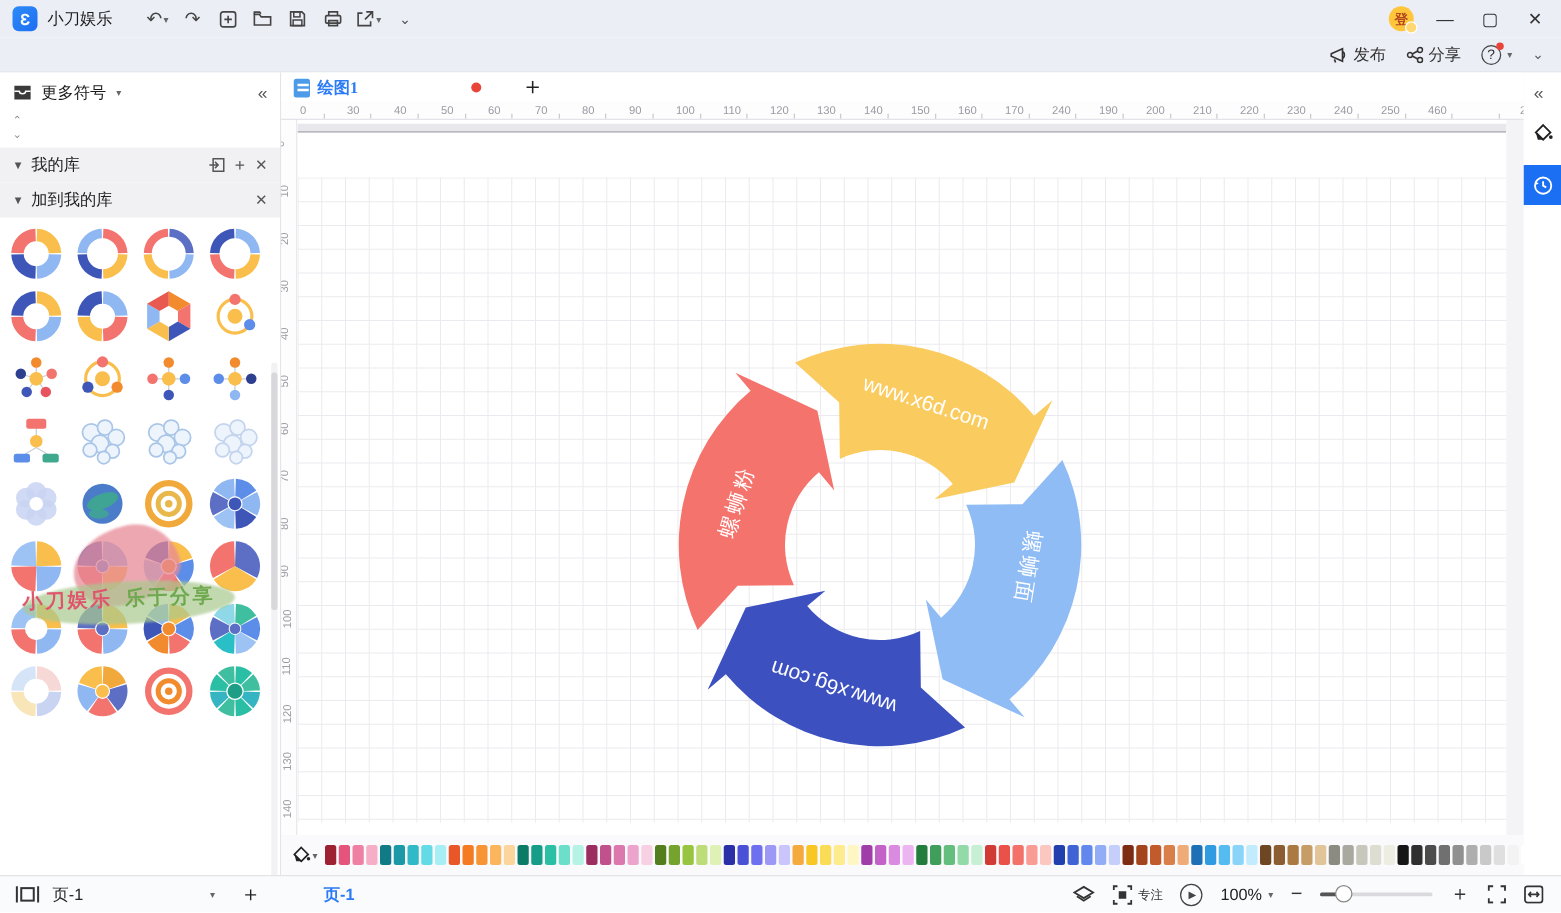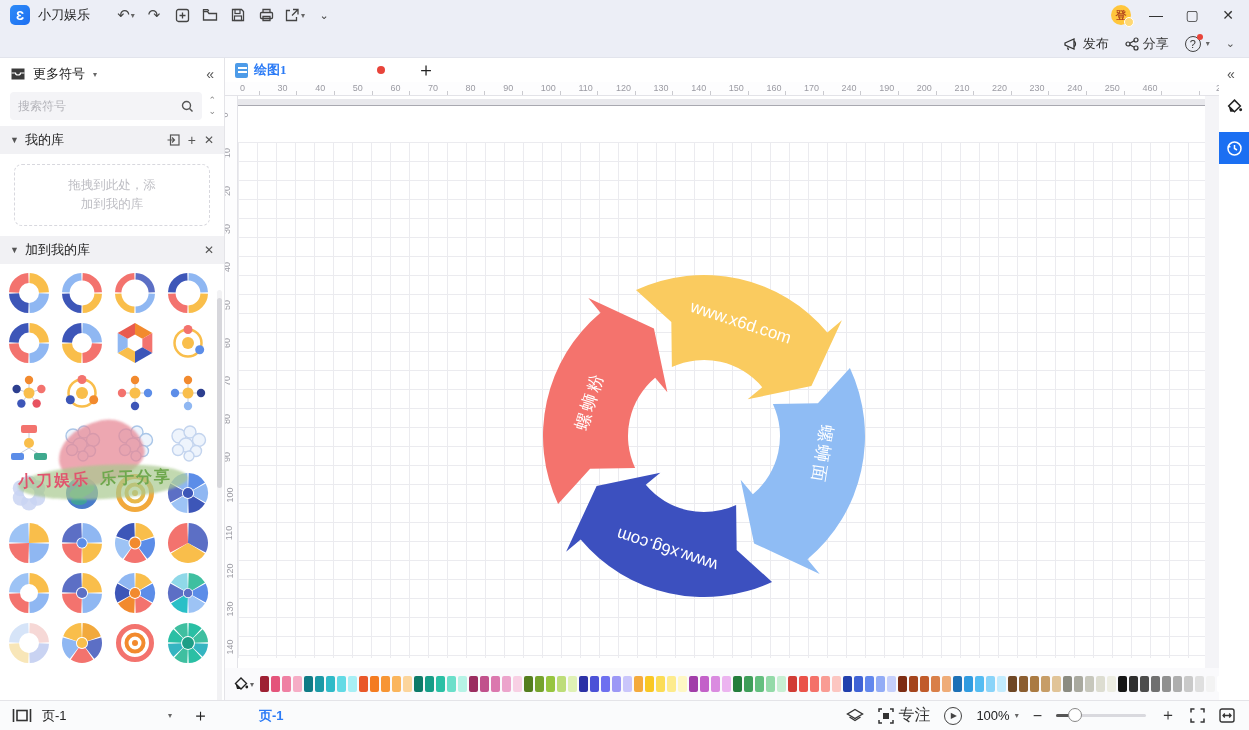--- a/index.html
+++ b/index.html
@@ -125,21 +125,21 @@
   .st-right { margin-left:auto; display:flex; align-items:center; gap:14px; padding-right:14px; color:#333; }
   .st-ico { display:flex; align-items:center; gap:4px; }
   .zoomval { font-size:13px; color:#222; }
   .slider { position:relative; width:90px; height:3px; background:#D9D9DE; border-radius:2px; }
   .slider .fill { position:absolute; left:0; top:0; height:3px; width:18px; background:#555; border-radius:2px;}
   .knob { position:absolute; left:12px; top:-6px; width:14px; height:14px; background:#FFF;
     border:1.5px solid #888; border-radius:50%; }
   .pm { font-size:16px; color:#333; }
   .playbtn { width:18px; height:18px; border:1.5px solid #444; border-radius:50%; display:flex;
     align-items:center; justify-content:center; font-size:8px; color:#444; padding-left:1px;}
-  .focuslbl { font-size:16px; }
+  .focuslbl { font-size:10px; }
 </style>
 </head>
 <body>
 
 <div class="titlebar">
   <div class="applogo">Ɛ</div>
   <div class="apptitle">小刀娱乐</div>
   <div class="qa">
     <span class="qbtn">↶<span class="caret">▾</span></span>
     <span class="qbtn">↷</span>
@@ -215,46 +215,37 @@
   <div class="sb-head">
     <svg width="16" height="14" viewBox="0 0 16 14">
         <path d="M1.5 1.5h13v11h-13z" fill="#3a3a3a"></path>
         <path d="M1.5 6h4c0 1 1 2 2.5 2s2.5-1 2.5-2h4" stroke="#fff" stroke-width="1.2" fill="none"></path>
       </svg>
     <span class="ttl">更多符号</span>
     <span class="caret">▾</span>
     <span class="sb-collapse">«</span>
   </div>
   <div class="searchrow">
-    <div class="searchbox">
-      <input placeholder="搜索符号" style="">
-      <svg width="13" height="13" viewBox="0 0 13 13">
-          <circle cx="5.5" cy="5.5" r="4" fill="none" stroke="#555" stroke-width="1.4"></circle>
-          <path d="M8.5 8.5l3 3" stroke="#555" stroke-width="1.4"></path>
-        </svg>
-    </div>
     <div class="updown">
       <span>⌃</span>
       <span>⌄</span>
     </div>
   </div>
   <div class="sectionhead">
     <span class="tri">▼</span>
     <span class="st">我的库</span>
     <span class="icons">
       <svg width="13" height="12" viewBox="0 0 13 12">
           <rect x="3.5" y="1" width="8.5" height="10" fill="none" stroke="#555" stroke-width="1.2"></rect>
           <path d="M0.5 6h7M5 3.5L7.5 6 5 8.5" stroke="#555" stroke-width="1.2" fill="none"></path>
         </svg>
       <span style="font-size:14px;">+</span>
       <span style="font-size:12px;">✕</span>
     </span>
   </div>
-  <div class="dropzone">拖拽到此处，添
-加到我的库</div>
   <div class="sectionhead">
     <span class="tri">▼</span>
     <span class="st">加到我的库</span>
     <span class="icons">
         <span style="font-size:12px;">✕</span>
       </span>
   </div>
   <div class="symgrid" id="symgrid">
       <div class="symcell">
         <svg viewBox="0 0 44 44" width="44" height="44">

